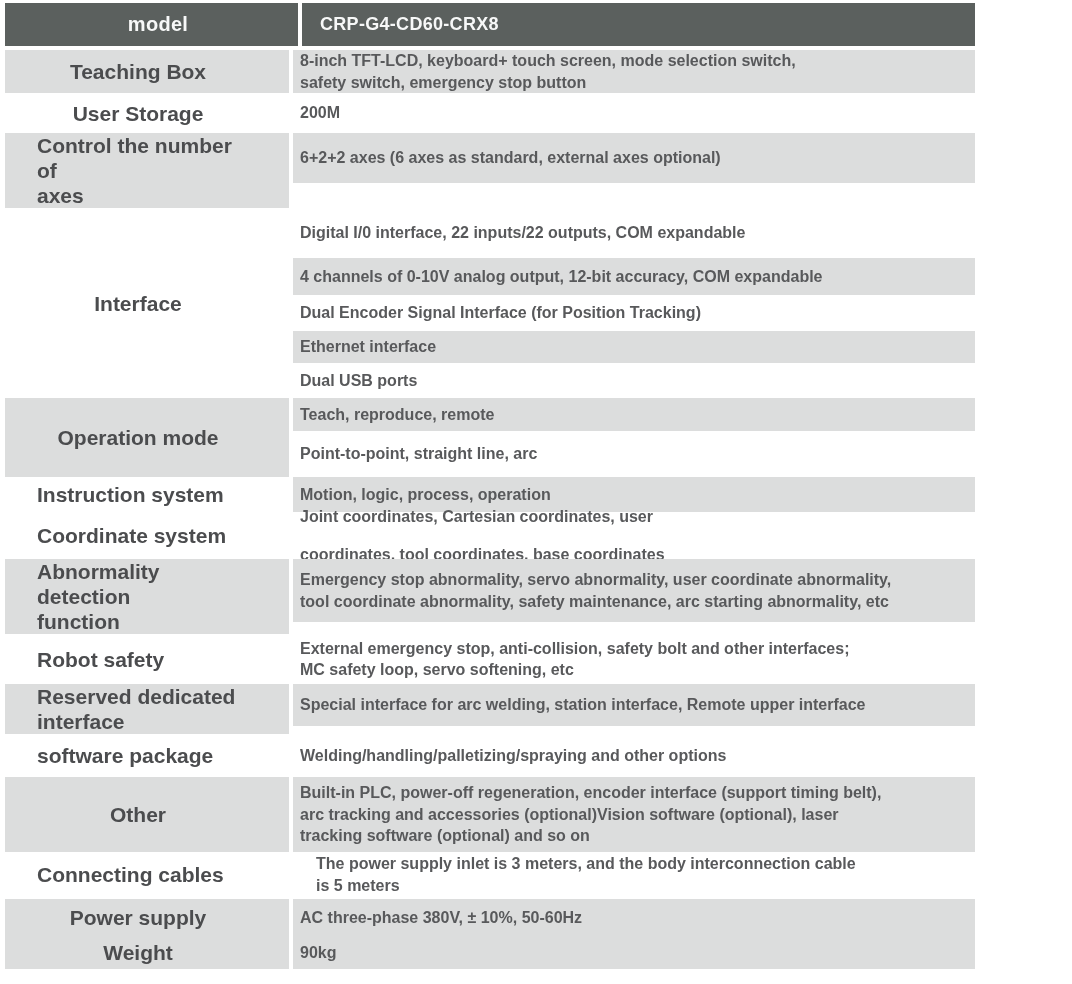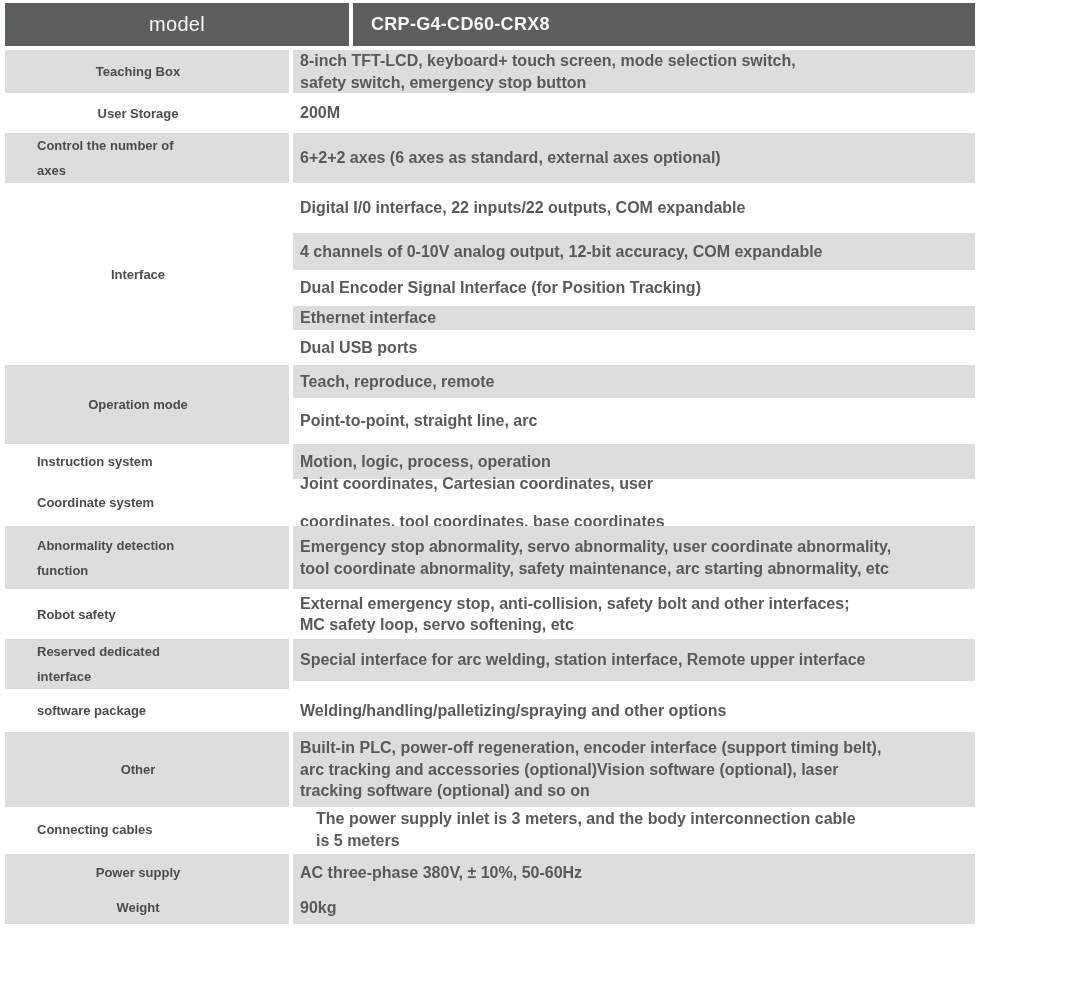--- a/index.html
+++ b/index.html
@@ -22,28 +22,29 @@
     width: 970px;
   }
   
   .t-header {
     display: flex;
     height: 43px;
     margin-bottom: 4px;
     background: #5b605e;
   }
   .h-label {
-    width: 344px;
+    width: 280px;
     display: flex;
     align-items: center;
     justify-content: center;
     color: #f7f8f8;
     font-size: 20px;
-    font-weight: normal;
+    font-weight: bold;
     letter-spacing: 0.3px;
+    margin-left: 13px;
   }
   .h-value {
     flex: 1;
     display: flex;
     align-items: center;
     padding-left: 18px;
     color: #f7f8f8;
     font-size: 18px;
     font-weight: bold;
     letter-spacing: 0.3px;
@@ -55,21 +56,21 @@
     background: #ffffff;
     flex: 0 0 4px;
   }
   .label-cell {
     width: 284px;
     flex: 0 0 284px;
     display: flex;
     flex-direction: column;
     justify-content: center;
     color: #4b4c4e;
-    font-size: 13px;
+    font-size: 21px;
     font-weight: bold;
     line-height: 25px;
     box-sizing: border-box;
   }
   .label-cell.center { align-items: center; text-align: center; padding-right: 18px; }
   .label-cell.left   { align-items: flex-start; padding-left: 32px; padding-right: 36px; }
   .values {
     flex: 1;
     display: flex;
     flex-direction: column;
@@ -144,21 +145,21 @@
           <div class="values">
             <div class="vrow white" style="height: 50px;">
               <div class="val-line">Digital I/0 interface, 22 inputs/22 outputs, COM expandable</div>
             </div>
             <div class="vrow gray" style="height: 37px;">
               <div class="val-line">4 channels of 0-10V analog output, 12-bit accuracy, COM expandable</div>
             </div>
             <div class="vrow white" style="height: 36px;">
               <div class="val-line">Dual Encoder Signal Interface (for Position Tracking)</div>
             </div>
-            <div class="vrow gray" style="height: 24px;">
+            <div class="vrow gray" style="height: 32px;">
               <div class="val-line">Ethernet interface</div>
             </div>
             <div class="vrow white" style="height: 35px;">
               <div class="val-line">Dual USB ports</div>
             </div>
           </div>
         </div>
         <div class="sec">
           <div class="label-cell gray center">
             <div class="lab-line">Operation mode</div>

